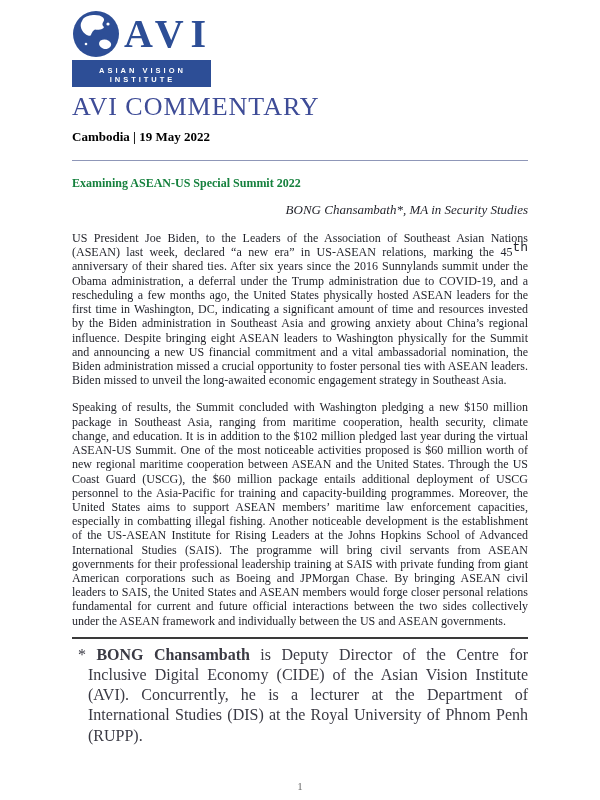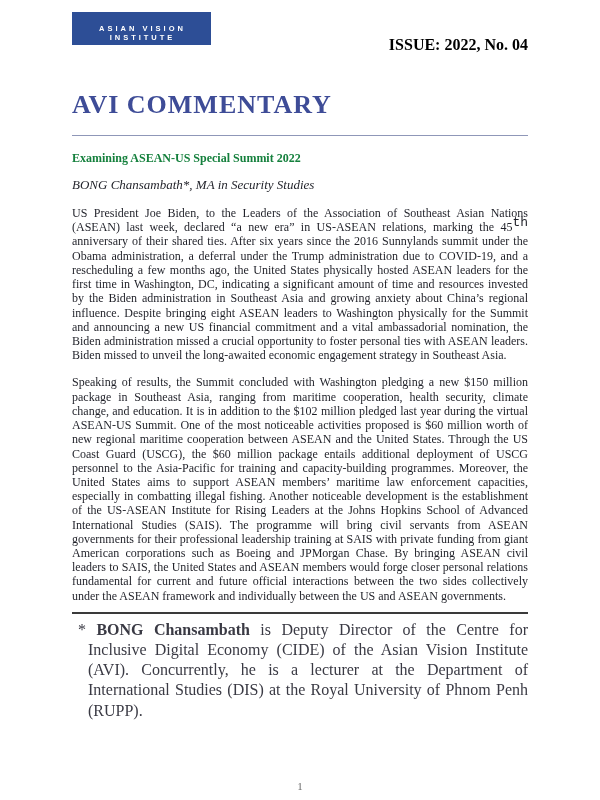--- a/index.html
+++ b/index.html
@@ -19,43 +19,43 @@
   .globe { width: 48px; height: 48px; display: block; }
   .logo-acronym {
     font-family: "Liberation Serif", serif;
     font-weight: bold; font-size: 40px; line-height: 1;
     color: #2d4e96; letter-spacing: 7px; margin-left: 4px;
   }
   .logo-bar {
     background: #2d4e96; color: #ffffff;
     font-family: "Liberation Sans", sans-serif;
     font-weight: bold; font-size: 7.5px; letter-spacing: 3px;
-    padding: 12px 5px 3px 7px; margin-top: 2px; text-align: center;
+    padding: 6px 5px 3px 7px; margin-top: 2px; text-align: center;
     width: 127px;
   }
   .issue {
     font-weight: bold; font-size: 16px; margin-top: 26px; color: #000000;
     white-space: nowrap;
   }
 
   
   .commentary-title {
-    margin-top: 36px;
-    font-weight: bold; font-size: 26px; letter-spacing: 1px;
+    margin-top: 5px;
+    font-weight: normal; font-size: 26px; letter-spacing: 1px;
     color: #3e4c97;
   }
   .dateline { font-weight: bold; font-size: 13px; margin-top: 7px; color: #000000; }
   .rule-thin {
     border: none; border-top: 1px solid #8f97b8;
     margin: 15px 0 0 0;
   }
 
   
   .article-title { font-weight: bold; font-size: 12px; margin-top: 15px; color: #15803d; }
-  .byline { font-style: italic; font-size: 13px; margin-top: 11px; }
+  .byline { font-style: italic; font-size: 13px; margin-top: 11px; text-align: right; }
   .para {
     font-size: 12px; line-height: 1.185; text-align: justify;
     margin: 13px 0 0 0;
   }
   .para sup { font-size: 13px; line-height: 0; font-family: Liberation Mono, monospace; }
   .section-heading { font-weight: bold; font-size: 13.5px; margin-top: 15px; color: #000000; }
 
   
   .rule-thick {
     border: none; border-top: 2px solid #3a3a3a;
@@ -72,26 +72,38 @@
     text-align: center; font-size: 11px; color: #6e6e6e;
   }
 </style>
 </head>
 <body>
 
 <div class="page">
 
   <div class="header">
     <div class="logo-block">
+      <div class="logo-top">
+        <span>
+          <svg class="globe" viewBox="0 0 48 48" aria-hidden="true">
+            <circle cx="24" cy="24" r="23" fill="#2d4e96"></circle>
+            <path d="M11 9 C15 4.5, 27 3.5, 31 7.5 C34.5 11, 28 13, 31.5 16.5 C33.5 18.5, 27 20.5, 23 19.5 C18 22.5, 20.5 27, 16 25.5 C11.5 24, 7.5 18, 9 13 Z" fill="#ffffff"></path>
+            <path d="M28.5 30.5 c4 -2.5, 9.5 -0.5, 10.5 3 c1 3.5, -3.5 6.5, -7.5 5.2 c-4 -1.3, -6 -5.2, -3 -8.2 z" fill="#ffffff"></path>
+            <circle cx="36" cy="14" r="1.6" fill="#ffffff"></circle>
+            <circle cx="14" cy="34" r="1.3" fill="#ffffff"></circle>
+          </svg>
+        </span>
+        <span class="logo-acronym">AVI</span>
+      </div>
       <div class="logo-bar">ASIAN VISION INSTITUTE</div>
     </div>
-    <div class="issue">ISSUE: 2022, No. 04</div>
   </div>
 
   <div class="commentary-title">AVI COMMENTARY</div>
+  <div class="dateline">Cambodia | 19 May 2022</div>
 
   <hr class="rule-thin">
 
   <div class="article-title">Examining ASEAN-US Special Summit 2022</div>
   <div class="byline">BONG Chansambath*, MA in Security Studies</div>
 
   <p class="para"><span>US President Joe Biden, to the Leaders of the Association of Southeast Asian Nations (ASEAN) last week, declared “a new era” in US-ASEAN relations, marking the 45</span><sup>th</sup><span> anniversary of their shared ties. After six years since the 2016 Sunnylands summit under the Obama administration, a deferral under the Trump administration due to COVID-19, and a rescheduling a few months ago, the United States physically hosted ASEAN leaders for the first time in Washington, DC, indicating a significant amount of time and resources invested by the Biden administration in Southeast Asia and growing anxiety about China’s regional influence. Despite bringing eight ASEAN leaders to Washington physically for the Summit and announcing a new US financial commitment and a vital ambassadorial nomination, the Biden administration missed a crucial opportunity to foster personal ties with ASEAN leaders. Biden missed to unveil the long-awaited economic engagement strategy in Southeast Asia.</span></p>
 
 
 

